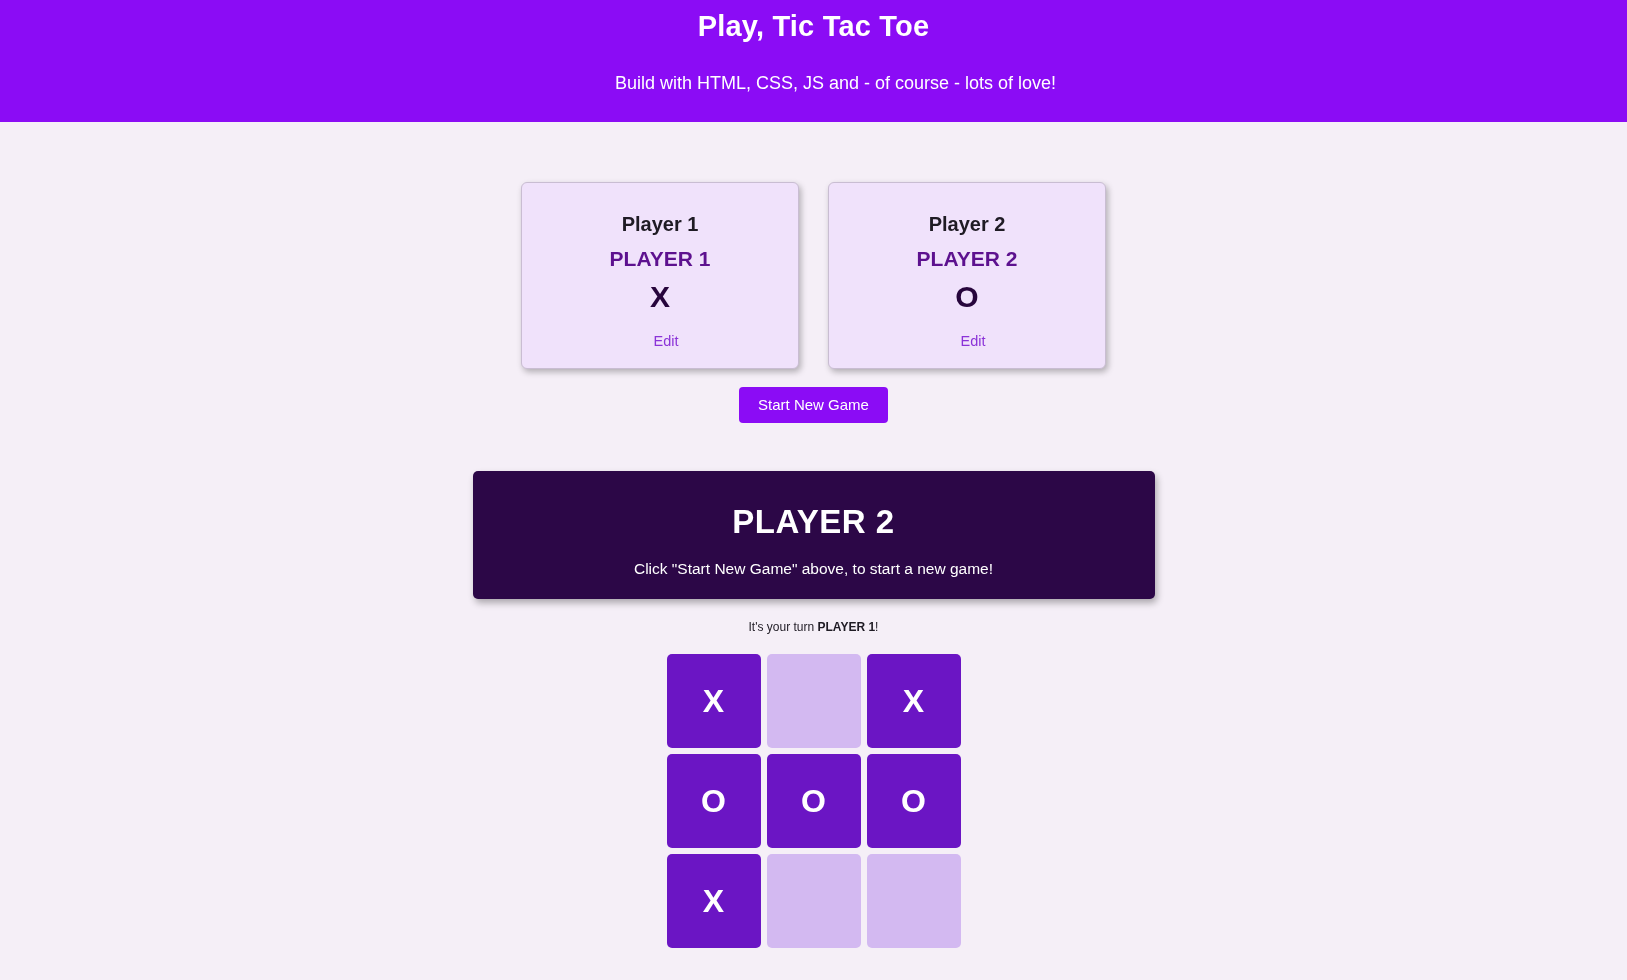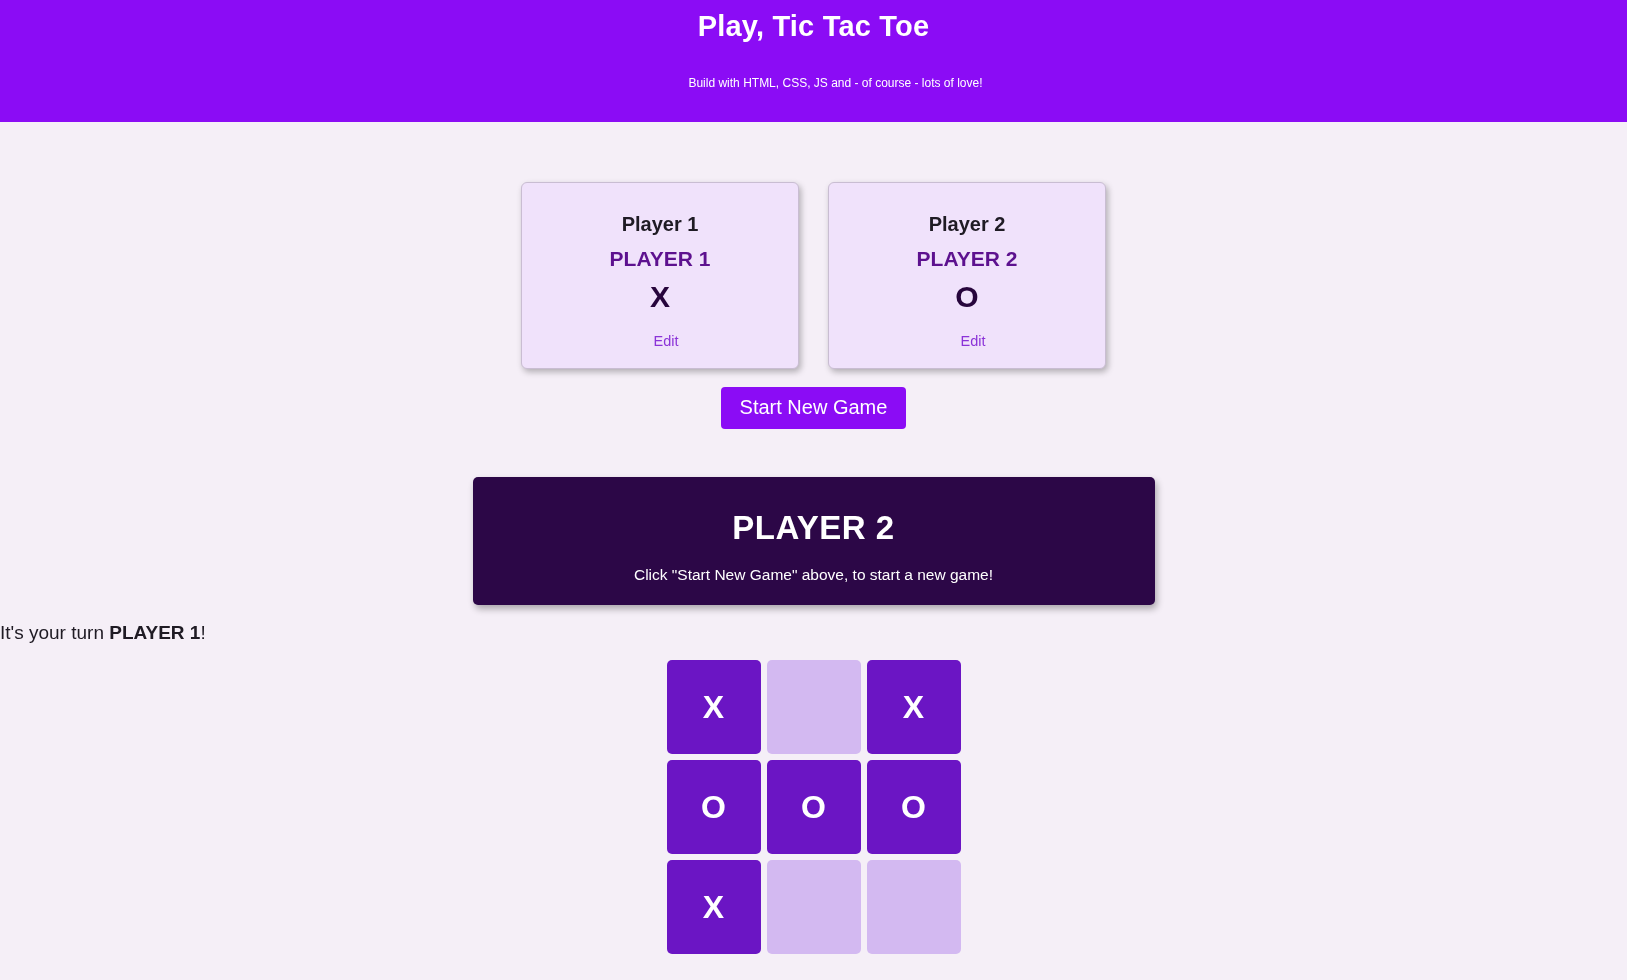--- a/index.html
+++ b/index.html
@@ -27,21 +27,21 @@
     color: #ffffff;
   }
   #app-title {
     font-size: 29px;
     font-weight: 700;
     letter-spacing: 0.2px;
     line-height: 40px;
     padding-top: 4px;
   }
   #app-subtitle {
-    font-size: 12px;
+    font-size: 18px;
     font-weight: 400;
     line-height: 22px;
     padding-top: 26px;
     padding-left: 44px;
   }
 
   
   #players-section {
     margin-top: 60px;
     display: flex;
@@ -96,21 +96,21 @@
   #start-row {
     margin-top: 18px;
     text-align: center;
   }
   #start-new-game-button {
     background: #8b0cf5;
     color: #ffffff;
     border: none;
     border-radius: 4px;
     font-family: inherit;
-    font-size: 20px;
+    font-size: 15px;
     font-weight: 400;
     padding: 9px 19px 10px;
     cursor: pointer;
   }
 
   
   #game-banner {
     margin: 48px auto 0;
     width: 682px;
     height: 128px;
@@ -129,22 +129,22 @@
   }
   #banner-hint {
     font-size: 15.5px;
     font-weight: 400;
     line-height: 22px;
     margin-top: 15px;
   }
 
   
   #turn-indicator {
-    text-align: left;
-    font-size: 19px;
+    text-align: center;
+    font-size: 12px;
     color: #1f1b24;
     line-height: 22px;
     margin-top: 17px;
   }
   #turn-indicator b { font-weight: 700; }
 
   
   #game-board {
     width: 294px;
     margin: 16px auto 0;

